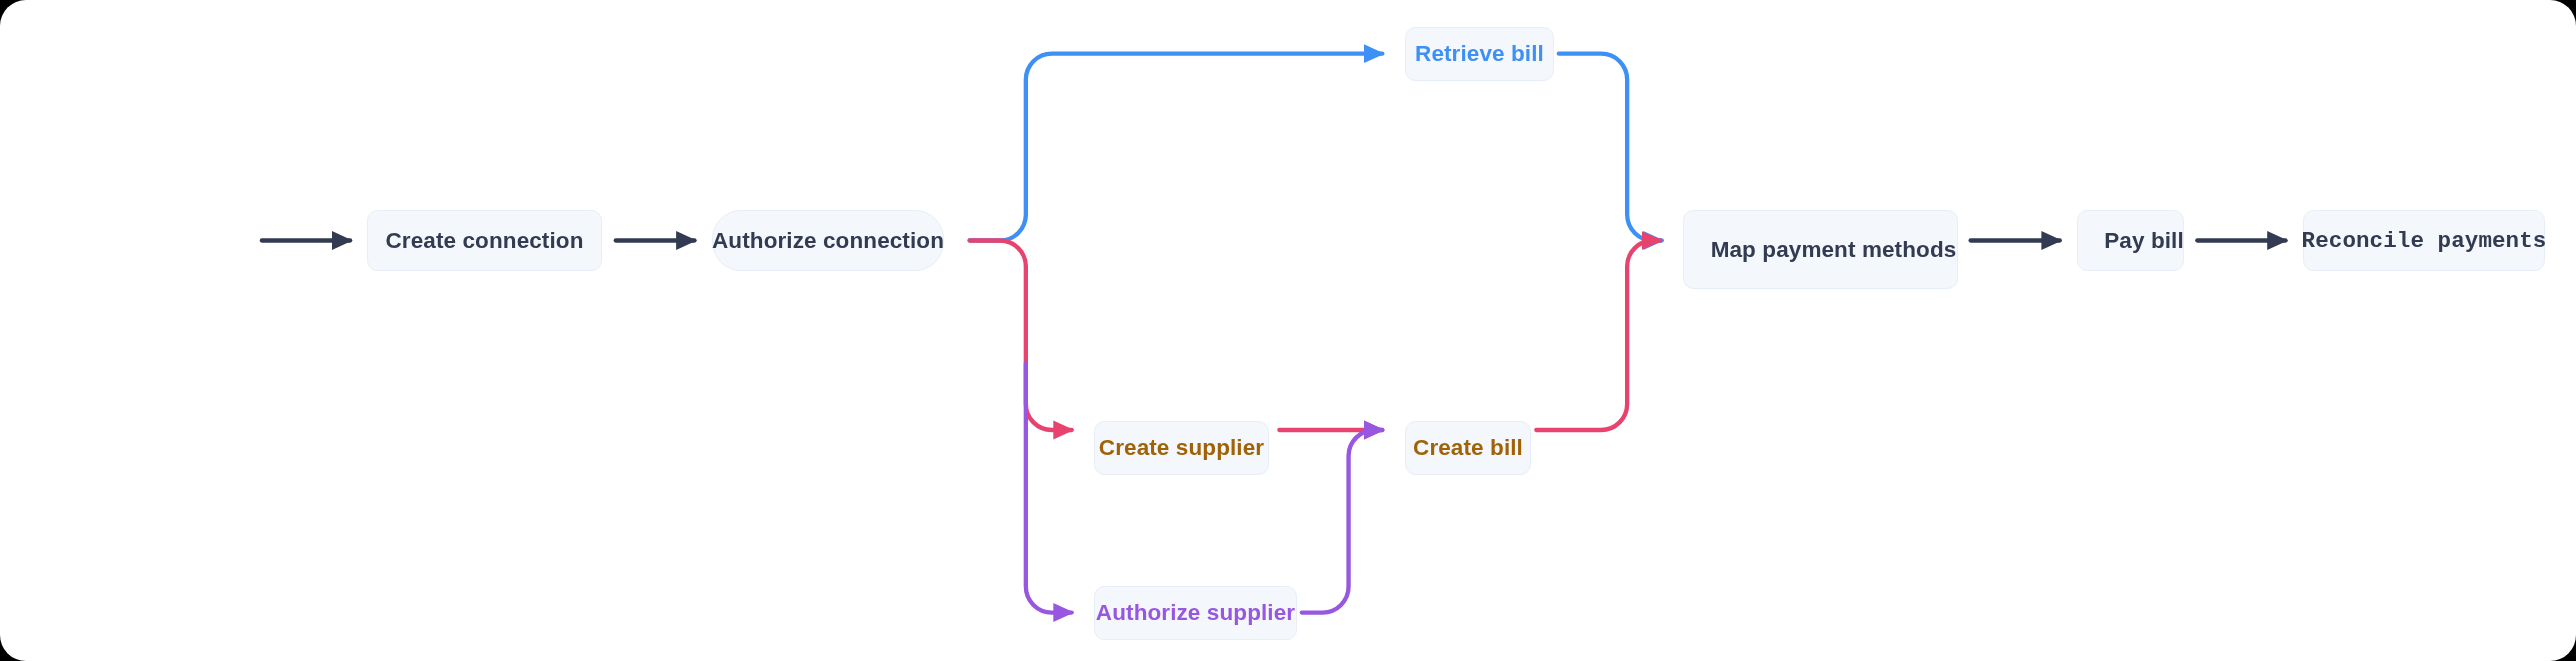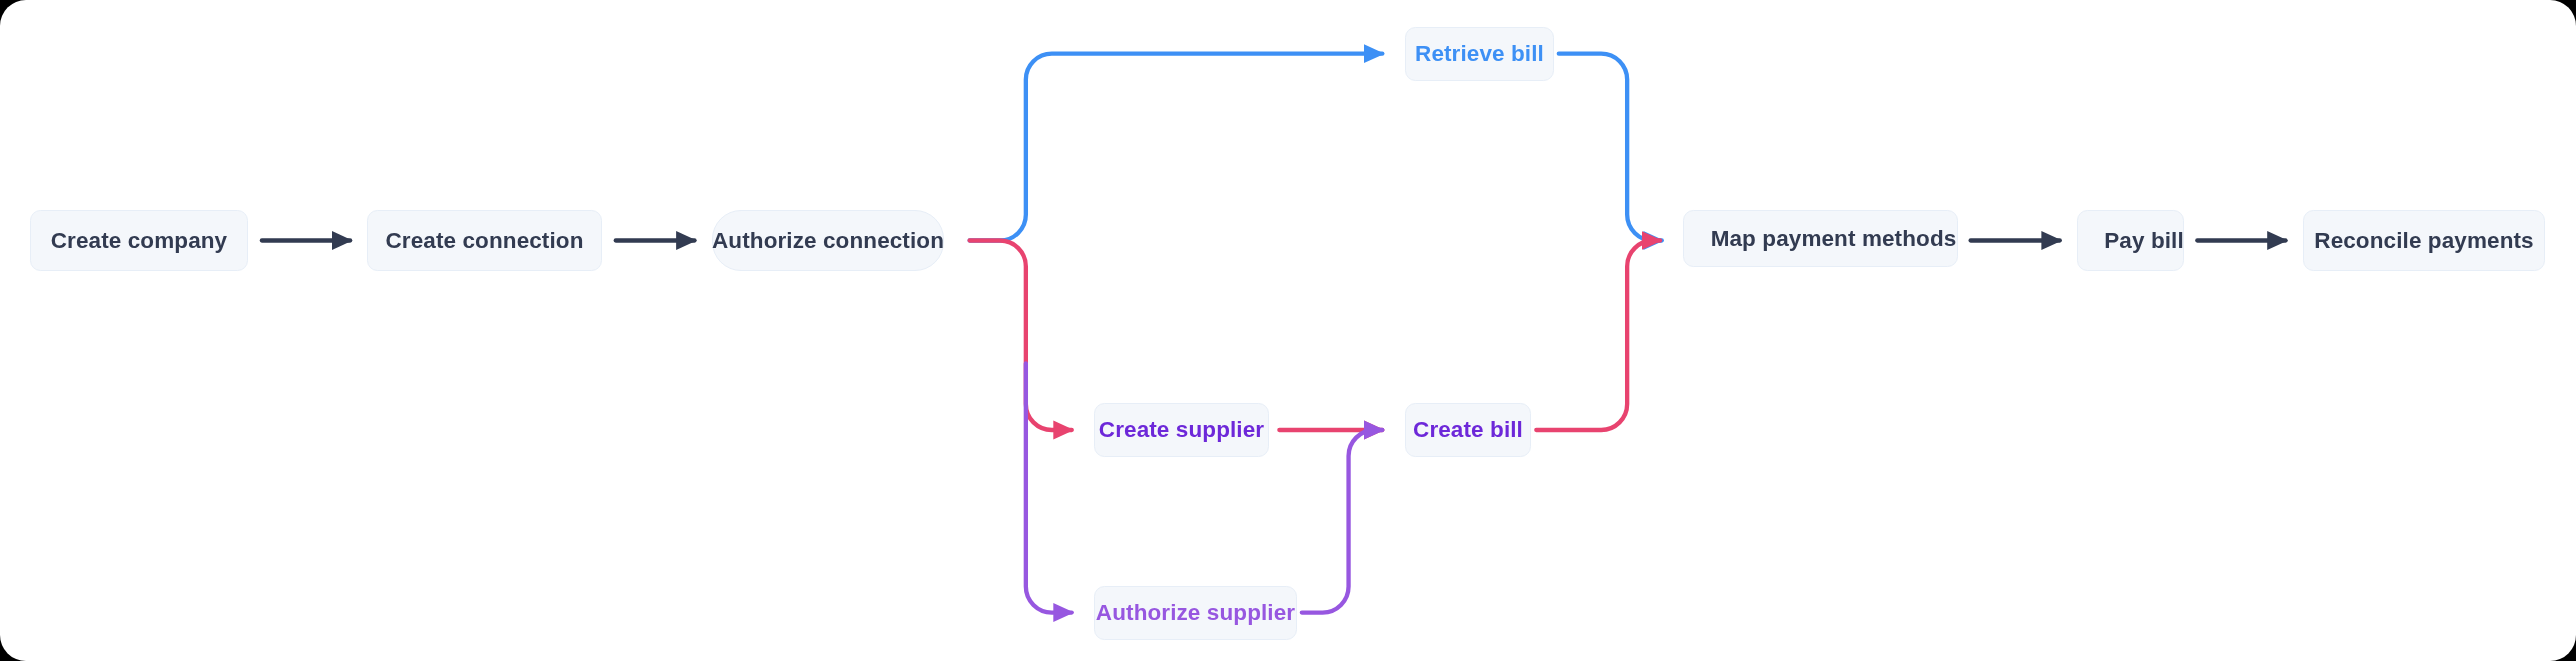--- a/index.html
+++ b/index.html
@@ -34,21 +34,21 @@
     border-radius: 10.4px;
     font-family: "Liberation Sans", sans-serif;
     font-weight: bold;
     font-size: 22.5px;
     letter-spacing: 0.1px;
     white-space: nowrap;
     color: #323b51;
     user-select: none;
   }
   .node.c-blue   { color: #3d90f5; }
-  .node.c-pink   { color: #6d28d9; }
+  .node.c-pink   { color: #a16207; margin-top: 18px; }
   .node.c-purple { color: #9757e0; }
   .node.c-dark   { color: #323b51; }
 </style>
 </head>
 <body>
 
 <div id="canvas">
 
   <svg id="edges" viewBox="0 0 2976 764" xmlns="http://www.w3.org/2000/svg">
     <defs>
@@ -82,45 +82,42 @@
 
     <path d="M 1801,62 H 1850 A 30 30 0 0 1 1880 92 V 248 A 30 30 0 0 0 1910 278 H 1920" fill="none" stroke="#3d90f5" stroke-width="5" stroke-linecap="round" marker-end="url(#ah-blue)"></path>
 
     <path d="M 1775,497 H 1850 A 30 30 0 0 0 1880 467 V 308 A 30 30 0 0 1 1910 278 H 1918" fill="none" stroke="#e8436f" stroke-width="5" stroke-linecap="round" marker-end="url(#ah-pink)"></path>
 
     <path d="M 2277,278 L 2380,278" fill="none" stroke="#323b51" stroke-width="5" stroke-linecap="round" marker-end="url(#ah-dark)"></path>
 
     <path d="M 2539,278 L 2641,278" fill="none" stroke="#323b51" stroke-width="5" stroke-linecap="round" marker-end="url(#ah-dark)"></path>
   </svg>
 
-  <div class="node c-dark" style="left: 30px; top: 210px; width: 218px; height: 61px;">
-      <span>Create company</span>
-    </div>
   <div class="node c-dark" style="left: 367px; top: 210px; width: 235px; height: 61px;">
       <span>Create connection</span>
     </div>
   <div class="node c-dark" style="left: 712px; top: 210px; width: 232px; height: 61px; border-radius: 29px;">
       <span>Authorize connection</span>
     </div>
   <div class="node c-blue" style="left: 1405px; top: 27px; width: 149px; height: 54px; align-items: center;">
       <span>Retrieve bill</span>
     </div>
   <div class="node c-pink" style="left: 1094px; top: 403px; width: 175px; height: 54px;">
       <span>Create supplier</span>
     </div>
   <div class="node c-pink" style="left: 1405px; top: 403px; width: 126px; height: 54px; justify-content: center;">
       <span>Create bill</span>
     </div>
   <div class="node c-purple" style="left: 1094px; top: 586px; width: 203px; height: 54px;">
       <span>Authorize supplier</span>
     </div>
-  <div class="node c-dark" style="left: 1683px; top: 210px; width: 275px; height: 57px; padding-left: 26px;">
+  <div class="node c-dark" style="left: 1683px; top: 210px; width: 275px; height: 79px; padding-left: 26px;">
       <span>Map payment methods</span>
     </div>
   <div class="node c-dark" style="left: 2077px; top: 210px; width: 107px; height: 61px; padding-left: 27px;">
       <span>Pay bill</span>
     </div>
-  <div class="node c-dark" style="left: 2303px; top: 210px; width: 242px; height: 61px;">
+  <div class="node c-dark" style="left: 2303px; top: 210px; width: 242px; height: 61px; font-family: Liberation Mono, monospace;">
       <span>Reconcile payments</span>
     </div>
 
 </div>
 
 
 </body></html>

